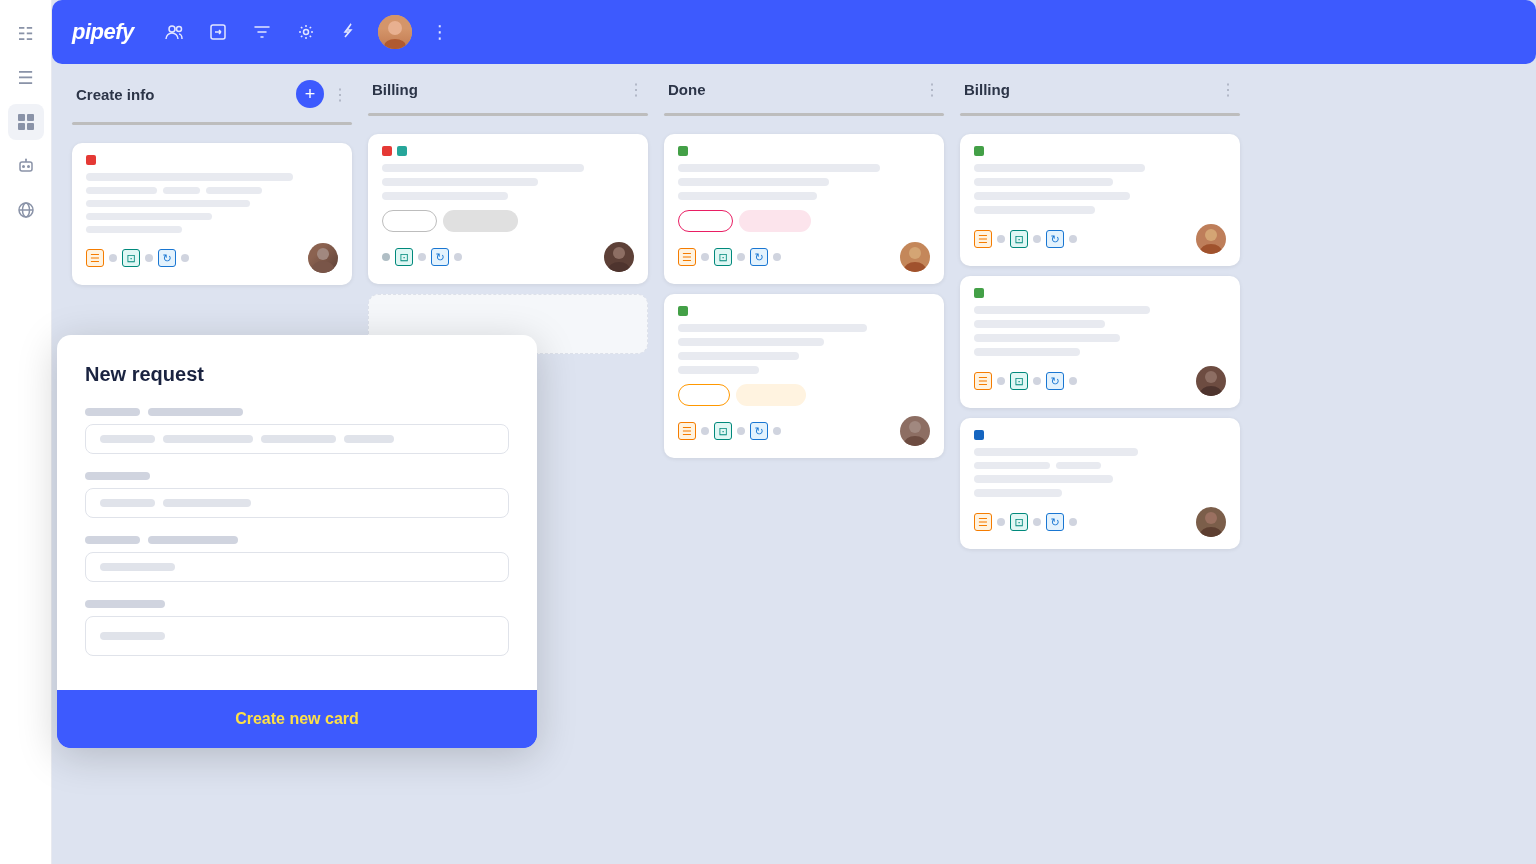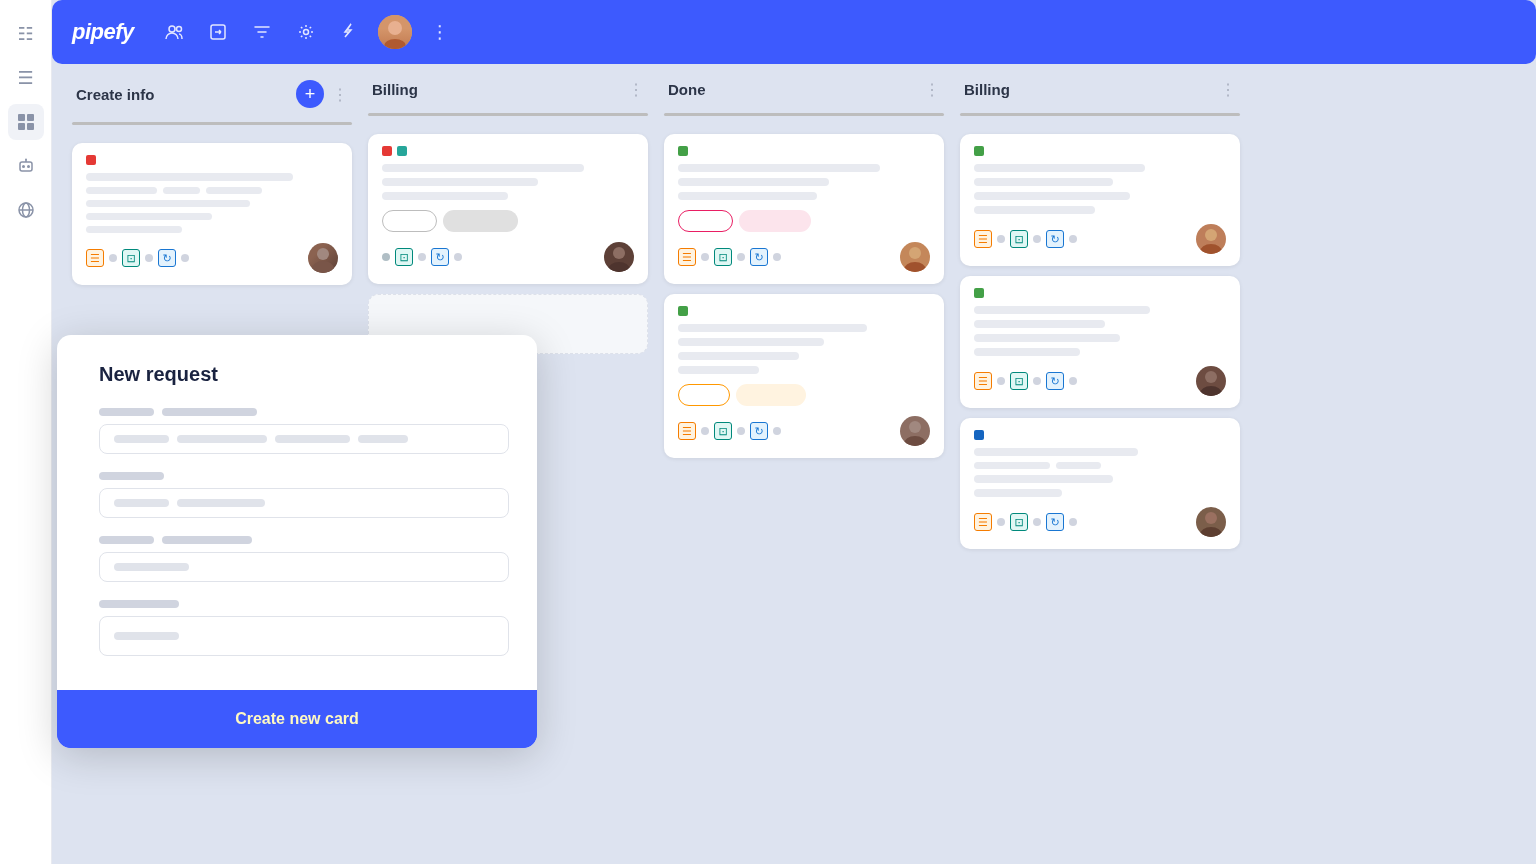--- a/index.html
+++ b/index.html
@@ -272,21 +272,21 @@
       width: 480px;
       background: #fff;
       border-radius: 14px;
       box-shadow: 0 8px 40px rgba(0,0,0,0.18);
       overflow: hidden;
       z-index: 200;
       display: flex;
       flex-direction: column;
     }
     .modal-body {
-      padding: 28px 28px 16px 42px;
+      padding: 28px 28px 16px 28px;
       overflow-y: auto;
       flex: 1;
     }
     .modal-title {
       font-size: 20px;
       font-weight: 700;
       color: #1a2340;
       margin-bottom: 22px;
     }
     .form-group {
@@ -316,21 +316,21 @@
     .modal-footer {
       background: #3d5afe;
       padding: 0;
       flex-shrink: 0;
     }
     .modal-footer-btn {
       width: 100%;
       padding: 20px;
       background: #3d5afe;
       border: none;
-      color: #fef9c3;
+      color: #fde047;
       font-size: 16px;
       font-weight: 700;
       cursor: pointer;
       border-radius: 0 0 14px 14px;
       text-align: center;
     }
   </style>
 </head>
 <body>
 

